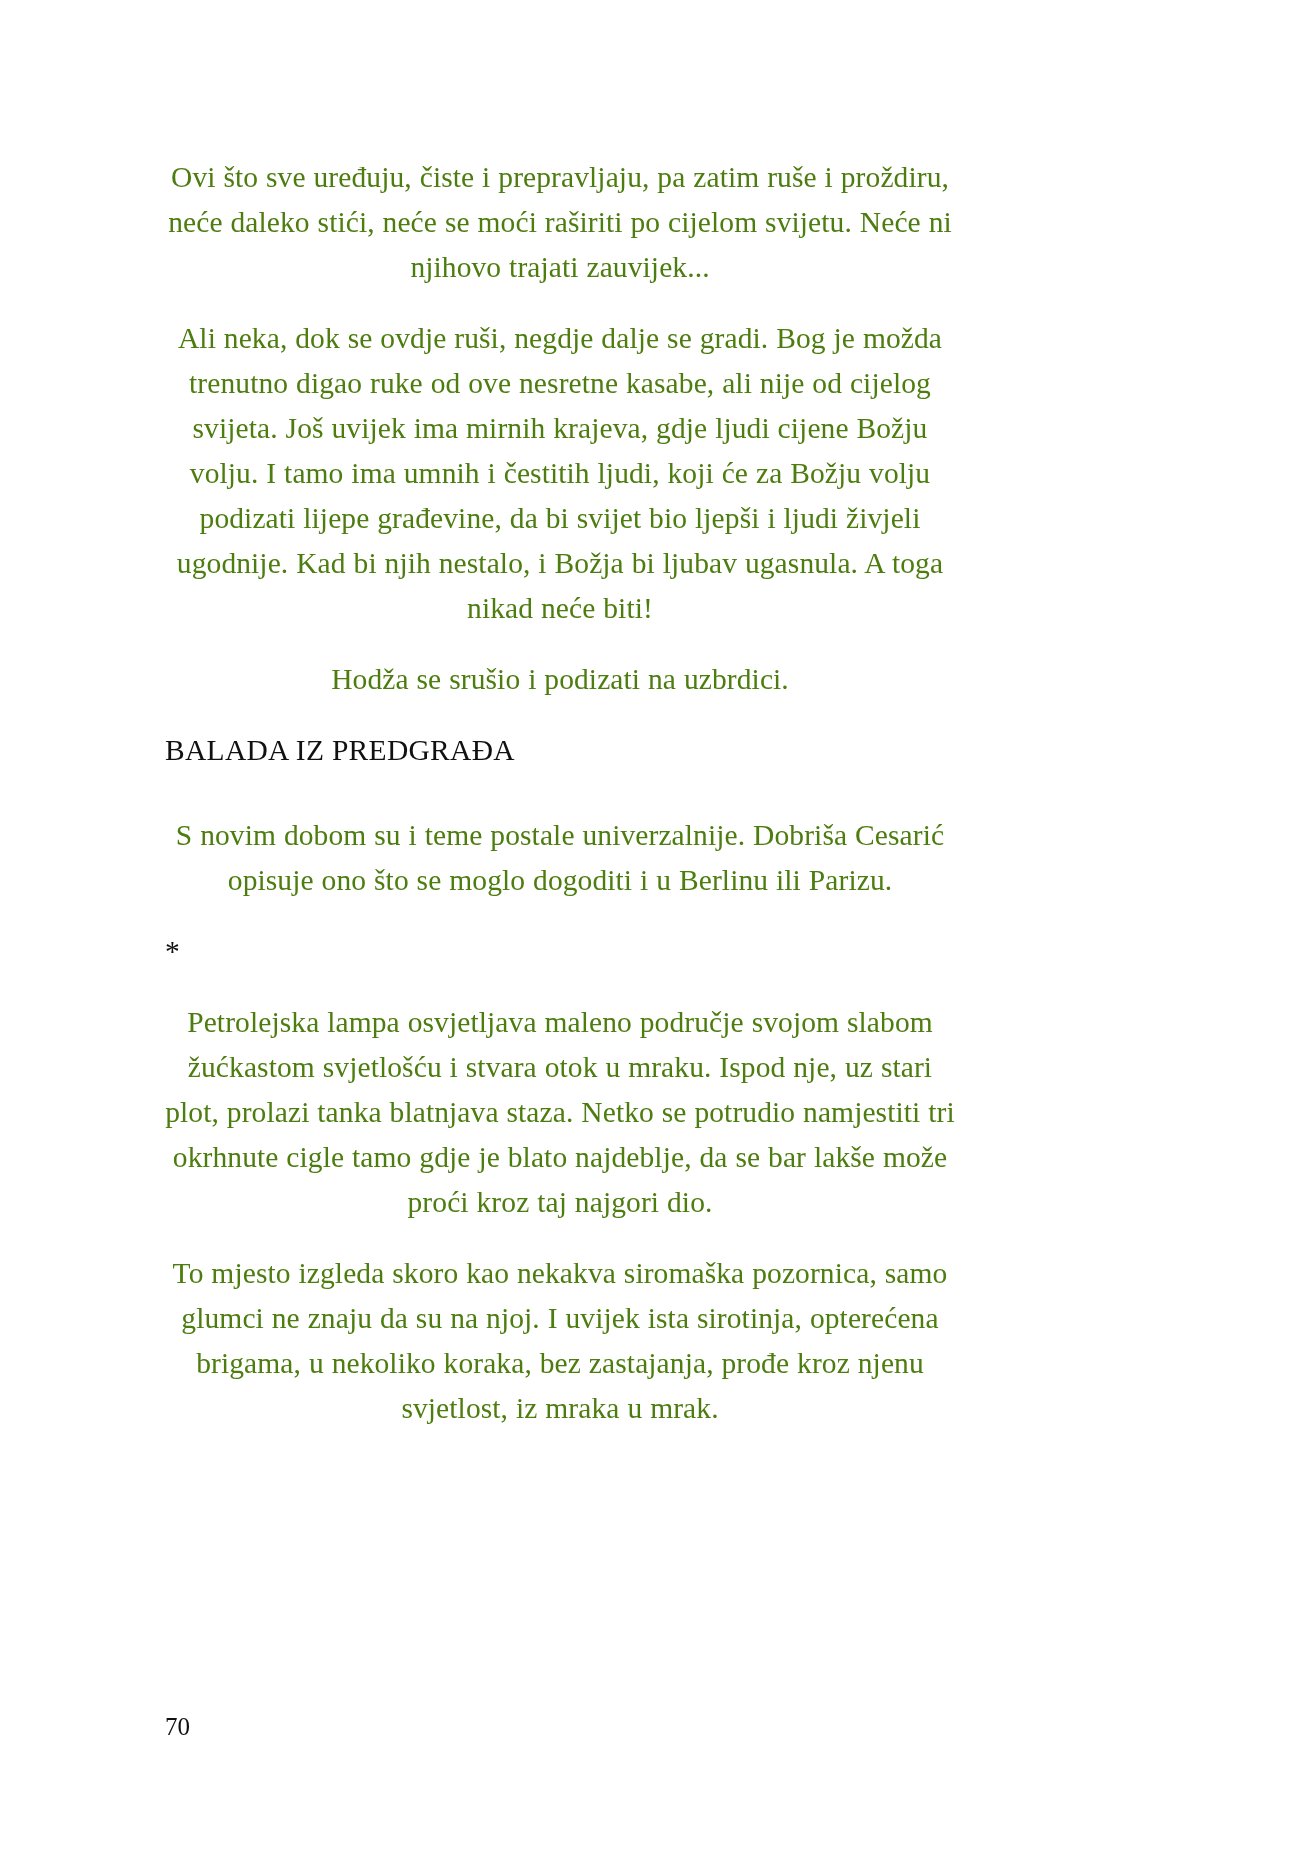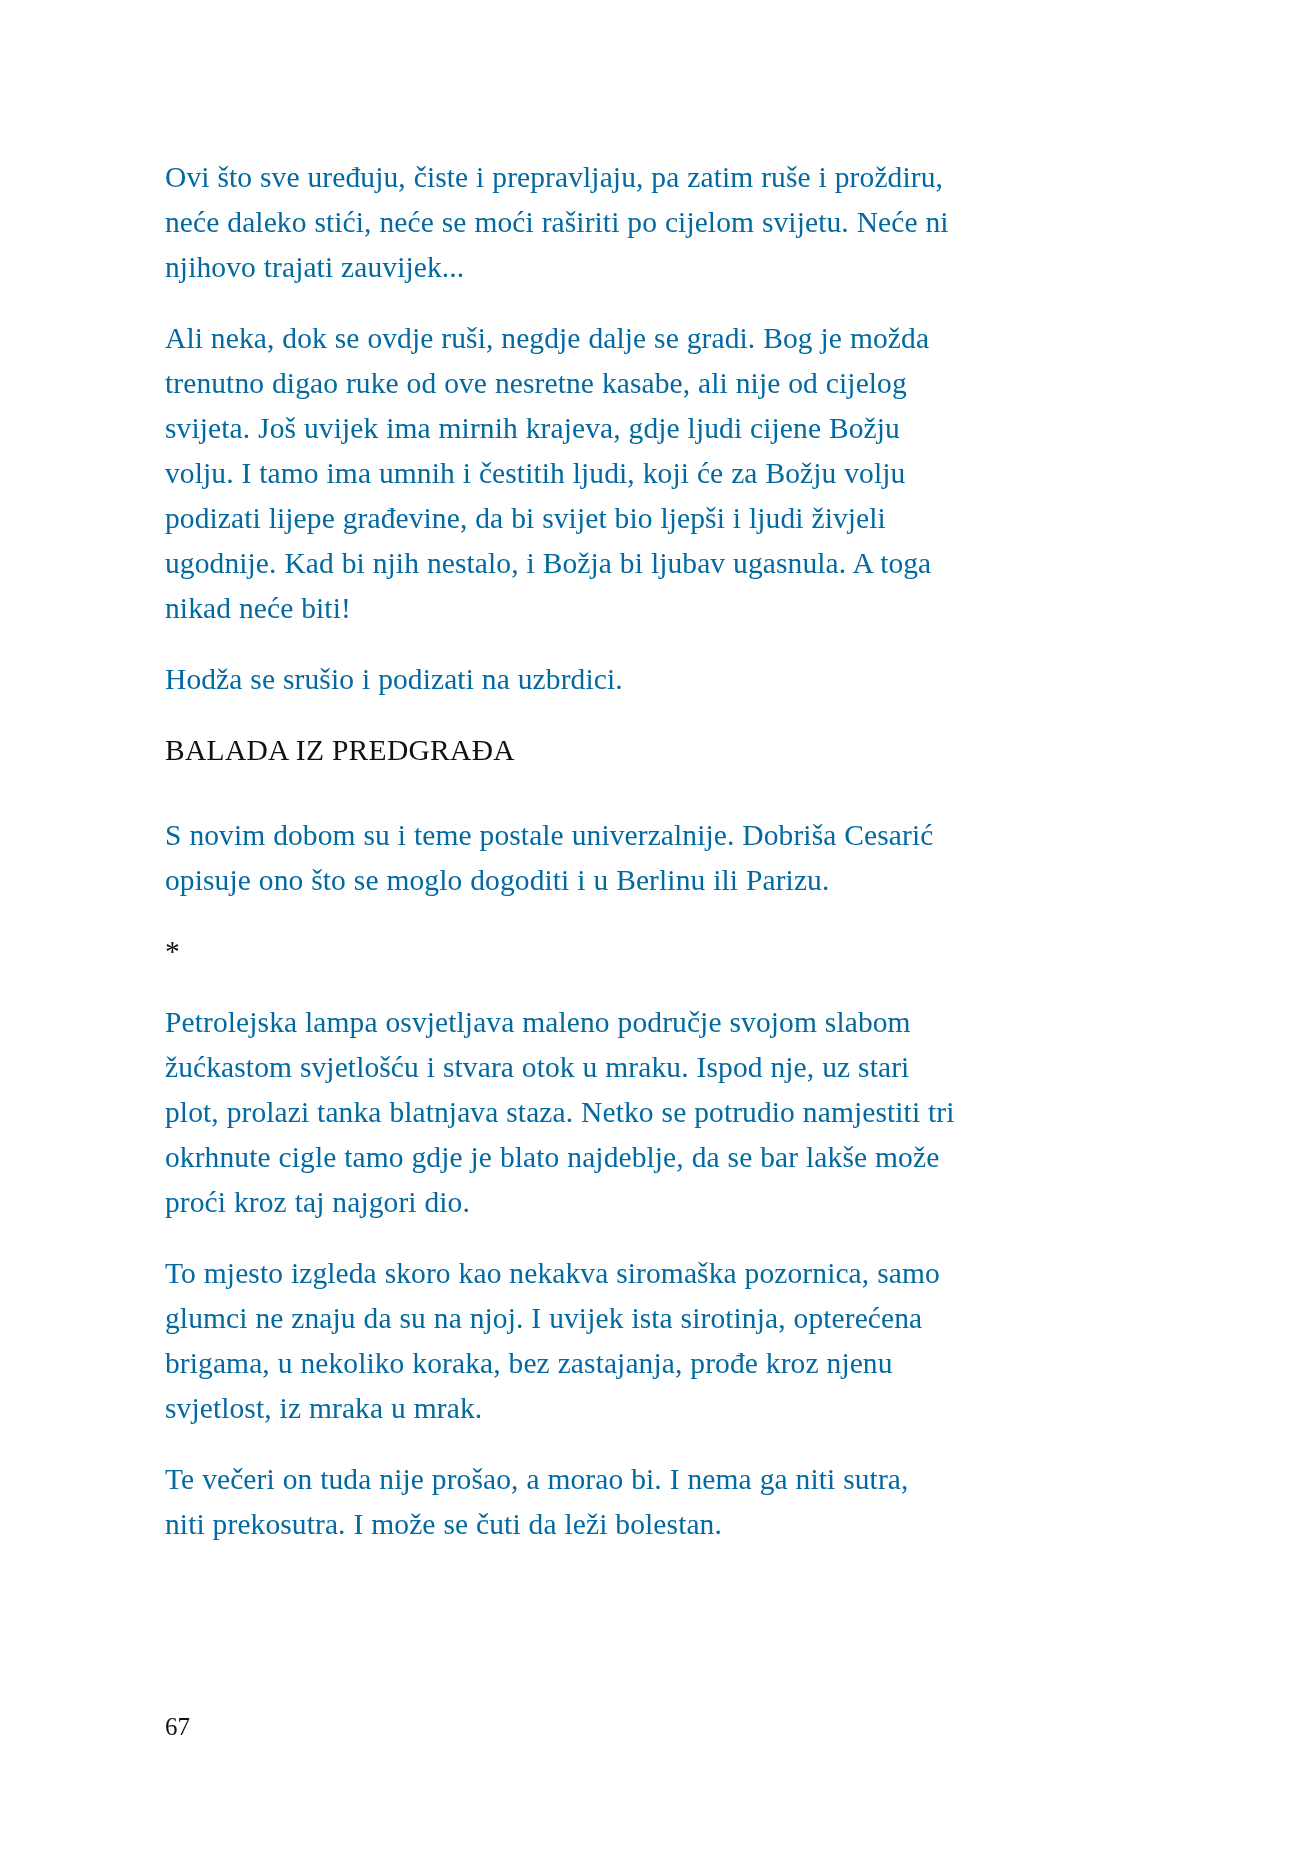--- a/index.html
+++ b/index.html
@@ -26,24 +26,24 @@
   .content {
     position: absolute;
     left: 165px;
     top: 155px;
     width: 790px;
   }
   p.para {
     margin: 0 0 26px 0;
     font-size: 29.5px;
     line-height: 45px;
-    text-align: left;
+    text-align: center;
     letter-spacing: 0.1px;
     word-spacing: 0.4px;
-    color: #0369a1;
+    color: #4d7c0f;
   }
   p.para:last-child {
     margin-bottom: 0;
   }
   h2.section-heading {
     margin: 0 0 40px 0;
     font-size: 29.5px;
     line-height: 45px;
     font-weight: normal;
     letter-spacing: 0.3px;
@@ -81,20 +81,19 @@
     <h2 class="section-heading">BALADA IZ PREDGRAĐA</h2>
 
     <p class="para">S novim dobom su i teme postale univerzalnije. Dobriša Cesarić opisuje ono što se moglo dogoditi i u Berlinu ili Parizu.</p>
 
     <p class="separator">*</p>
 
     <p class="para">Petrolejska lampa osvjetljava maleno područje svojom slabom žućkastom svjetlošću i stvara otok u mraku. Ispod nje, uz stari plot, prolazi tanka blatnjava staza. Netko se potrudio namjestiti tri okrhnute cigle tamo gdje je blato najdeblje, da se bar lakše može proći kroz taj najgori dio.</p>
 
     <p class="para">To mjesto izgleda skoro kao nekakva siromaška pozornica, samo glumci ne znaju da su na njoj. I uvijek ista sirotinja, opterećena brigama, u nekoliko koraka, bez zastajanja, prođe kroz njenu svjetlost, iz mraka u mrak.</p>
 
-    <p class="para">Te večeri on tuda nije prošao, a morao bi. I nema ga niti sutra, niti prekosutra. I može se čuti da leži bolestan.</p>
 
 
   </div>
 
-  <div class="page-number">67</div>
+  <div class="page-number">70</div>
 
 </div>
 
 </body></html>

